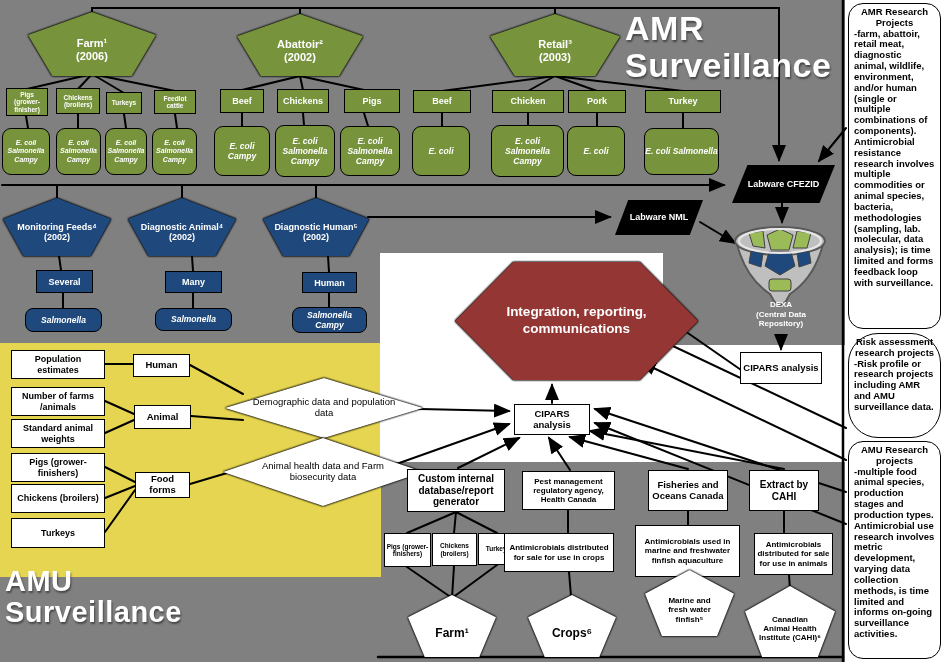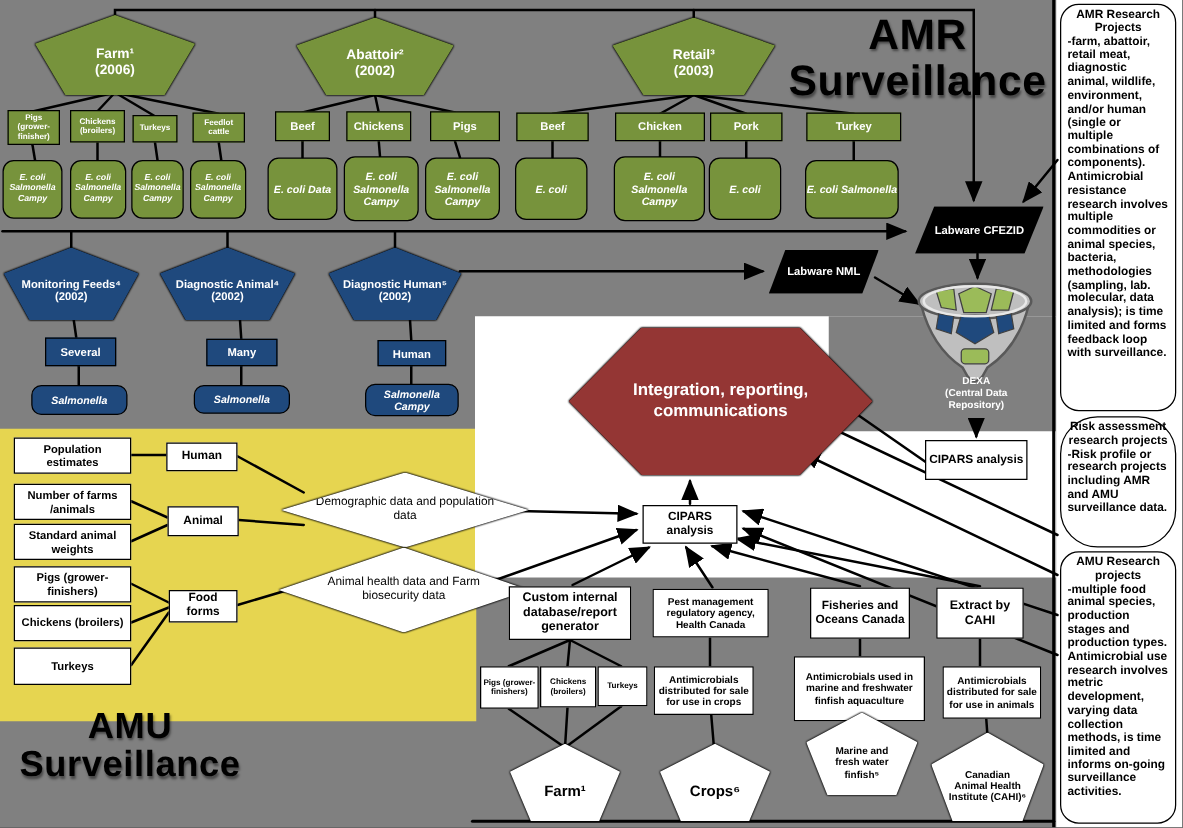--- a/index.html
+++ b/index.html
@@ -27,21 +27,21 @@
         clip-path:polygon(15% 0,100% 0,85% 100%,0 100%);
         display:flex;align-items:center;justify-content:center;text-align:right;line-height:1.2;}
   .diamond{width:100%;height:100%;clip-path:polygon(50% 0,100% 50%,50% 100%,0 50%);background:#fff;color:#000;
         display:flex;align-items:center;justify-content:center;text-align:center;line-height:1.12;font-weight:normal;}
   .hex{width:100%;height:100%;clip-path:polygon(24% 0,76% 0,100% 50%,76% 100%,24% 100%,0 50%);
         background:#943634;color:#fff;font-weight:bold;display:flex;align-items:center;justify-content:center;
         text-align:center;line-height:1.25;}
   .sbox{background:#fff;border:1.7px solid #000;border-radius:15px;color:#000;font-weight:bold;
         padding:3px 5px;line-height:1.14;}
   .sbox .t{text-align:center;}
-  .bigtitle{color:#000000;font-weight:bold;text-align:center;line-height:1.08;
+  .bigtitle{color:#ffffff;font-weight:bold;line-height:1.08;
         text-shadow:1px 2px 2px rgba(0,0,0,.45);letter-spacing:.5px;}
   .dexalabel{color:#fff;font-weight:bold;text-align:center;line-height:1.2;}
   svg.overlay{position:absolute;left:0;top:0;pointer-events:none;}
 </style>
 </head>
 <body>
 
 <div id="stage">
 
   <div class="abs" style="left:0;top:343px;width:381px;height:234px;background:#E6D550;"></div>
@@ -175,21 +175,21 @@
 
   <div class="abs ground" style="left:2px;top:128px;width:48px;height:47px;font-size:7px;">E. coli Salmonella Campy</div>
   <div class="abs ground" style="left:56px;top:128px;width:45px;height:47px;font-size:7px;">E. coli Salmonella Campy</div>
   <div class="abs ground" style="left:105px;top:128px;width:42px;height:47px;font-size:7px;">E. coli Salmonella Campy</div>
   <div class="abs ground" style="left:152px;top:128px;width:45px;height:47px;font-size:7px;">E. coli Salmonella Campy</div>
 
   <div class="abs gbox" style="left:220px;top:89px;width:44px;height:24px;font-size:9px;">Beef</div>
   <div class="abs gbox" style="left:277px;top:89px;width:52px;height:24px;font-size:9px;">Chickens</div>
   <div class="abs gbox" style="left:344px;top:89px;width:56px;height:24px;font-size:9px;">Pigs</div>
 
-  <div class="abs ground" style="left:214px;top:126px;width:56px;height:50px;font-size:8.5px;">E. coli Data</div>
+  <div class="abs ground" style="left:214px;top:126px;width:56px;height:50px;font-size:8.5px;">E. coli Campy</div>
   <div class="abs ground" style="left:275px;top:125px;width:60px;height:52px;font-size:8.5px;">E. coli Salmonella Campy</div>
   <div class="abs ground" style="left:340px;top:126px;width:60px;height:50px;font-size:8.5px;">E. coli Salmonella Campy</div>
 
   <div class="abs gbox" style="left:413px;top:90px;width:58px;height:23px;font-size:9px;">Beef</div>
   <div class="abs gbox" style="left:492px;top:90px;width:72px;height:23px;font-size:9px;">Chicken</div>
   <div class="abs gbox" style="left:568px;top:90px;width:58px;height:23px;font-size:9px;">Pork</div>
   <div class="abs gbox" style="left:645px;top:90px;width:76px;height:23px;font-size:9px;">Turkey</div>
 
   <div class="abs ground" style="left:412px;top:126px;width:58px;height:50px;font-size:8.5px;">E. coli</div>
   <div class="abs ground" style="left:491px;top:125px;width:73px;height:52px;font-size:8.5px;">E. coli Salmonella Campy</div>
@@ -263,21 +263,21 @@
   <div class="abs bigtitle" style="left:5px;top:566px;width:198px;font-size:29px;">AMU Surveillance</div>
 
   <div class="abs wbox" style="left:407px;top:469px;width:98px;height:43px;font-size:10px;">Custom internal database/report generator</div>
   <div class="abs wbox" style="left:522px;top:471px;width:93px;height:39px;font-size:8px;">Pest management regulatory agency, Health Canada</div>
   <div class="abs wbox" style="left:648px;top:470px;width:80px;height:41px;font-size:9.5px;">Fisheries and Oceans Canada</div>
   <div class="abs wbox" style="left:749px;top:470px;width:70px;height:41px;font-size:10px;">Extract by CAHI</div>
 
   <div class="abs wbox" style="left:384px;top:533px;width:47px;height:34px;font-size:6.5px;">Pigs (grower-finishers)</div>
   <div class="abs wbox" style="left:432px;top:533px;width:45px;height:33px;font-size:6.5px;">Chickens (broilers)</div>
   <div class="abs wbox" style="left:478px;top:533px;width:40px;height:32px;font-size:6.5px;">Turkeys</div>
-  <div class="abs wbox" style="left:523px;top:533px;width:80px;height:39px;font-size:8px;">Antimicrobials distributed for sale for use in crops</div>
+  <div class="abs wbox" style="left:504px;top:533px;width:110px;height:39px;font-size:8px;">Antimicrobials distributed for sale for use in crops</div>
   <div class="abs wbox" style="left:635px;top:525px;width:105px;height:52px;font-size:8px;">Antimicrobials used in marine and freshwater finfish aquaculture</div>
   <div class="abs wbox" style="left:754px;top:533px;width:79px;height:42px;font-size:8px;">Antimicrobials distributed for sale for use in animals</div>
 
   <div class="abs sh" style="left:408px;top:595px;width:88px;height:62px;">
     <div class="pent white" style="font-size:12px;">Farm¹</div>
   </div>
   <div class="abs sh" style="left:528px;top:595px;width:88px;height:62px;">
     <div class="pent white" style="font-size:12px;">Crops⁶</div>
   </div>
   <div class="abs sh" style="left:645px;top:570px;width:89px;height:66px;">

